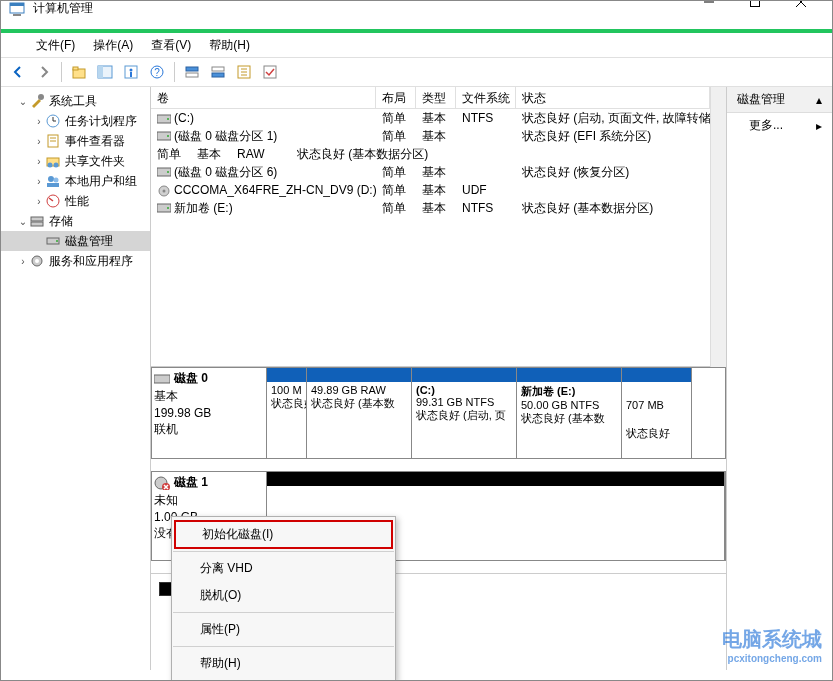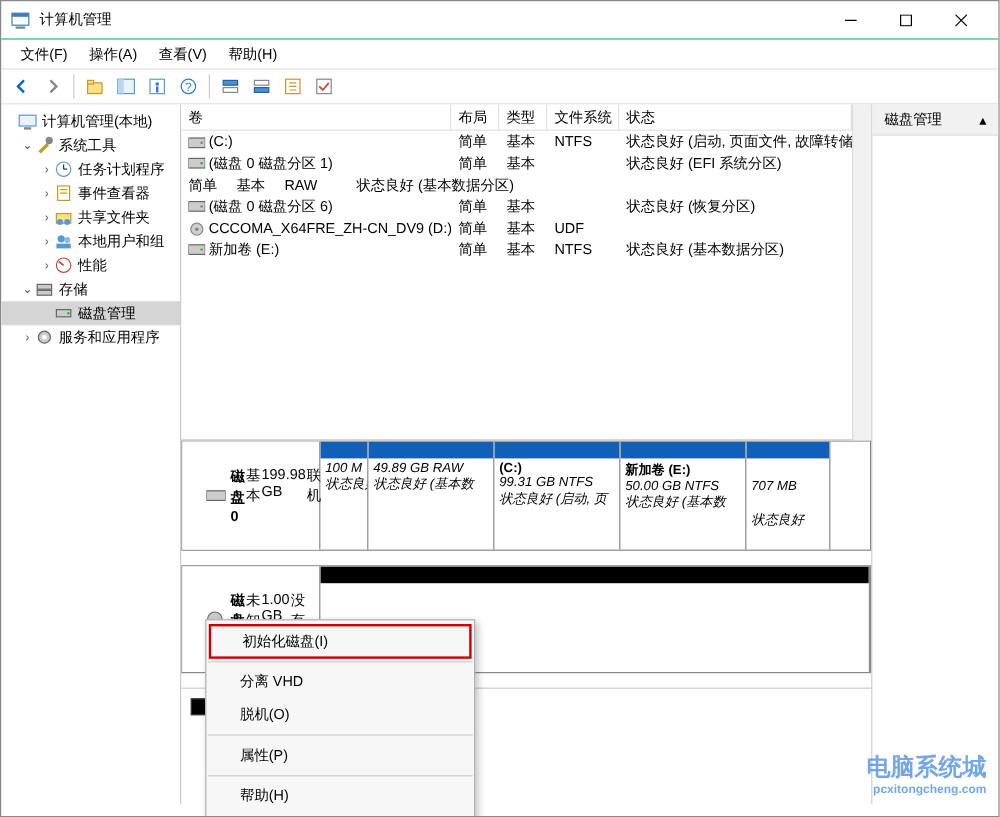--- a/index.html
+++ b/index.html
@@ -1,22 +1,22 @@
 <!DOCTYPE html>
 <html><head>
 <meta charset="utf-8">
 <style>
 * { box-sizing: border-box; margin: 0; padding: 0; }
 body { font-family: "Microsoft YaHei", "Segoe UI", sans-serif; font-size: 12px; background: #fff; color: #000; width: 833px; height: 681px; border: 1px solid #888; overflow: hidden; position: relative; }
-.titlebar { height: 32px; display: flex; align-items: center; padding: 12px 8px; border-bottom: 1px solid #22c55e; }
+.titlebar { height: 32px; display: flex; align-items: flex-end; padding: 12px 8px; border-bottom: 4px solid #22c55e; }
 .titlebar .icon { width: 16px; height: 16px; margin-right: 8px; }
 .titlebar .title { flex: 1; font-size: 12px; }
 .titlebar .winbtns { display: flex; align-items: center; }
 .titlebar .winbtn { width: 46px; height: 30px; display: flex; align-items: center; justify-content: center; }
-.menubar { height: 24px; display: flex; align-items: center; padding: 0 8px; gap: 2px; font-size: 12px; }
+.menubar { height: 24px; display: flex; align-items: center; padding: 0 8px; gap: 2px; font-size: 12px; margin-left: 19px; }
 .menubar .menuitem { padding: 2px 8px; }
 .toolbar { height: 30px; display: flex; align-items: center; padding: 2px 6px; gap: 4px; border-top: 1px solid #e0e0e0; border-bottom: 1px solid #e0e0e0; }
 .toolbar .tbtn { width: 22px; height: 22px; display: flex; align-items: center; justify-content: center; border: 1px solid transparent; }
 .toolbar .sep { width: 1px; height: 20px; background: #ccc; margin: 0 2px; }
 .main { display: flex; height: calc(100% - 96px); }
 .tree { width: 150px; border-right: 1px solid #ccc; padding: 4px 0; overflow: hidden; }
 .tree-row { display: flex; align-items: center; height: 20px; padding-right: 4px; white-space: nowrap; }
 .tree-row .exp { width: 12px; text-align: center; color: #555; font-size: 10px; }
 .tree-row .ticon { width: 16px; height: 16px; margin-right: 4px; display: flex; align-items: center; justify-content: center; }
 .tree-row.selected { background: #d5d5d5; }
@@ -32,28 +32,28 @@
 .vrow { display: flex; height: 18px; align-items: center; }
 .vcell { padding: 1px 6px; white-space: nowrap; overflow: hidden; }
 .vcell .vicon { display: inline-flex; width: 14px; height: 12px; margin-right: 3px; vertical-align: middle; }
 .col-vol { width: 225px; }
 .col-layout { width: 40px; }
 .col-type { width: 40px; }
 .col-fs { width: 60px; }
 .col-status { flex: 1; }
 .graphical { flex: 1; overflow: hidden; padding: 0; }
 .disk-row { display: flex; border: 1px solid #888; margin: 0 0 12px 0; height: 92px; }
-.disk-info { width: 115px; padding: 20px; border-right: 1px solid #888; background: #fff; display:flex; gap:1px;}
+.disk-info { width: 115px; padding: 2px; border-right: 1px solid #888; background: #fff; display:flex; flex-direction:column; gap:1px;}
 .disk-info .dname { font-weight: bold; display:flex; align-items:center; gap:4px;}
 .disk-parts { flex: 1; display: flex; }
 .part { border-right: 1px solid #888; padding: 2px 4px; overflow: hidden; display: flex; flex-direction: column; position: relative; }
 .part .ptop { height: 14px; background: #1060b8; margin: -2px -4px 2px -4px; }
 .part .ptop.black { background: #000; }
 .part .plabel { font-weight: bold; font-size: 11px; white-space: nowrap; }
-.part .psub { font-size: 11px; white-space: nowrap; font-style: italic; }
+.part .psub { font-size: 11px; white-space: nowrap; }
 .legend { height: 30px; border-top: 1px solid #ccc; display: flex; align-items: center; padding: 0 8px; gap: 6px; }
 .legend .lbox { width: 14px; height: 14px; border: 1px solid #333; }
 .actions { width: 105px; }
 .actions .ahdr { padding: 4px 8px; font-weight: 400; background: #fff; border-bottom: 1px solid #e0e0e0; }
 .actions .aitem { display: flex; align-items: center; justify-content: space-between; padding: 4px 10px; }
 .actions .aitem.hdr { background: #f1f1f1; border-bottom: 1px solid #ddd;}
 .context-menu { position: absolute; background: #f7f7f7; border: 1px solid #b0b0b0; box-shadow: 2px 2px 6px rgba(0,0,0,0.25); width: 225px; padding: 4px 0; }
 .ctx-item { padding: 5px 20px 5px 28px; font-size: 12px; }
 .ctx-sep { height: 1px; background: #d0d0d0; margin: 3px 1px; }
 .ctx-highlight { border: 2px solid #d00000; margin: -1px 2px; padding: 4px 18px 4px 26px; }
@@ -163,30 +163,20 @@
       <svg width="16" height="16">
         <rect x="2" y="2" width="12" height="12" fill="none" stroke="#888"></rect>
         <path d="M4 8 L7 11 L12 5" fill="none" stroke="#d04040" stroke-width="1.5"></path>
       </svg>
     </div>
 </div>
 
 <div class="main">
 
   <div class="tree">
-    <div class="tree-row ind-0">
-        <span class="exp"></span>
-        <span class="ticon">
-          <svg width="16" height="16">
-            <rect x="1" y="3" width="14" height="9" fill="#eaf3fb" stroke="#5a99d4"></rect>
-            <rect x="5" y="13" width="6" height="2" fill="#888"></rect>
-          </svg>
-        </span>
-        <span>计算机管理(本地)</span>
-      </div>
     <div class="tree-row ind-1">
         <span class="exp">⌄</span>
         <span class="ticon">
           <svg width="16" height="16">
             <path d="M3 13 L10 6 L12 8 L5 15 Z" fill="#c49a2a"></path>
             <circle cx="12" cy="4" r="3" fill="#888"></circle>
           </svg>
         </span>
         <span>系统工具</span>
       </div>
@@ -434,20 +424,24 @@
       </div>
     </div>
 
   </div>
 
   <div class="actions">
     <div class="aitem hdr">
         <span>磁盘管理</span>
         <span>▴</span>
       </div>
+    <div class="aitem" style="padding-left:22px;">
+        <span>更多...</span>
+        <span>▸</span>
+      </div>
   </div>
 
 </div>
 
 <div class="context-menu" style="left:170px; top:515px;">
   <div class="ctx-item ctx-highlight">初始化磁盘(I)</div>
   <div class="ctx-sep"></div>
   <div class="ctx-item">分离 VHD</div>
   <div class="ctx-item">脱机(O)</div>
   <div class="ctx-sep"></div>

